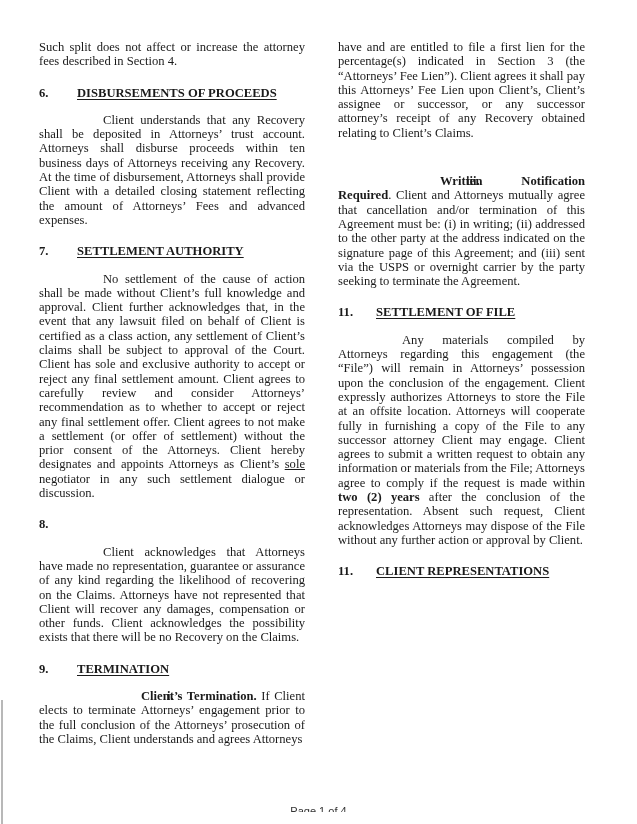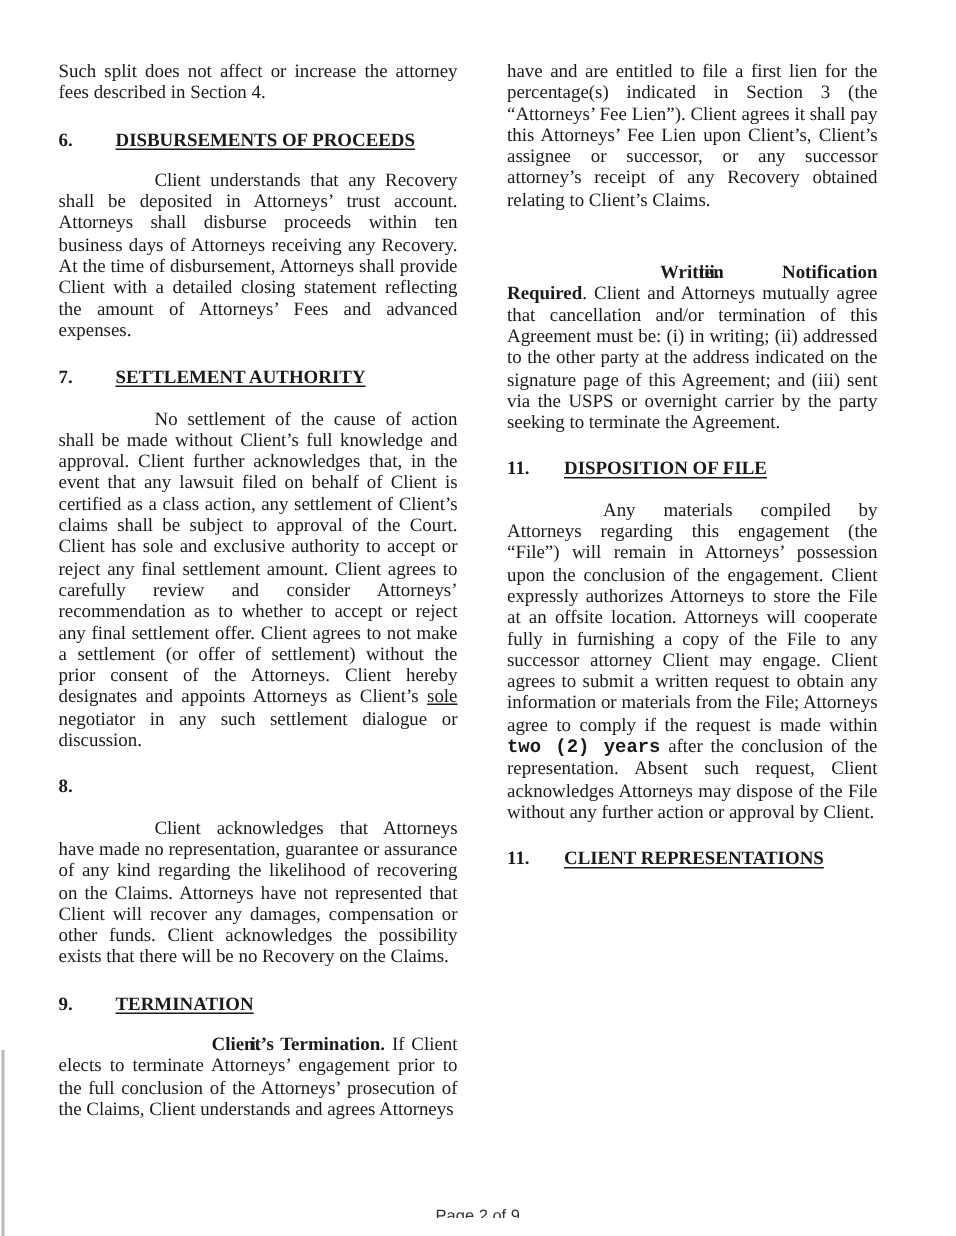--- a/index.html
+++ b/index.html
@@ -53,21 +53,21 @@
       width: 637px;
       top: 804px;
       text-align: center;
       font-family: "Liberation Sans", "DejaVu Sans", sans-serif;
       font-size: 11px;
       color: #333;
       height: 8px;
       overflow: hidden;
       line-height: 14px;
     }
-    b { font-weight: bold; font-family: Liberation Mono, monospace; }
+    b { font-weight: bold; }
     u.bold { font-weight: normal; }
   </style>
 </head>
 <body>
 
 <div class="page-edge"></div>
 
 <div class="col col-left">
   <p>Such split does not affect or increase the attorney fees described in Section 4.</p>
   <div class="gap-a"></div>
@@ -107,26 +107,26 @@
   <p>have and are entitled to file a first lien for the percentage(s) indicated in Section 3 (the “Attorneys’ Fee Lien”). Client agrees it shall pay this Attorneys’ Fee Lien upon Client’s, Client’s assignee or successor, or any successor attorney’s receipt of any Recovery obtained relating to Client’s Claims.</p>
   <div class="gap-a"></div>
 
   <div class="gap-a"></div>
 
   <p class="indent"><span class="sub-num" style="width:38px">iii.</span><span class="sub-label">Written Notification Required</span><span>. Client and Attorneys mutually agree that cancellation and/or termination of this Agreement must be: (i) in writing; (ii) addressed to the other party at the address indicated on the signature page of this Agreement; and (iii) sent via the USPS or overnight carrier by the party seeking to terminate the Agreement.</span></p>
   <div class="gap-a"></div>
 
   <div class="heading">
     <span class="num">11.</span>
-    <span class="title">DISPOSITION OF FILE</span>
+    <span class="title">SETTLEMENT OF FILE</span>
   </div>
   <div class="gap-b"></div>
   <p class="indent"><span>Any materials compiled by Attorneys regarding this engagement (the “File”) will remain in Attorneys’ possession upon the conclusion of the engagement. Client expressly authorizes Attorneys to store the File at an offsite location. Attorneys will cooperate fully in furnishing a copy of the File to any successor attorney Client may engage. Client agrees to submit a written request to obtain any information or materials from the File; Attorneys agree to comply if the request is made within </span><b>two (2) years</b><span> after the conclusion of the representation. Absent such request, Client acknowledges Attorneys may dispose of the File without any further action or approval by Client.</span></p>
   <div class="gap-a"></div>
 
   <div class="heading">
     <span class="num">11.</span>
     <span class="title">CLIENT REPRESENTATIONS</span>
   </div>
   <div class="gap-b"></div>
 </div>
 
-<div class="footer">Page 2 of 9</div>
+<div class="footer">Page 1 of 4</div>
 
 </body></html>

